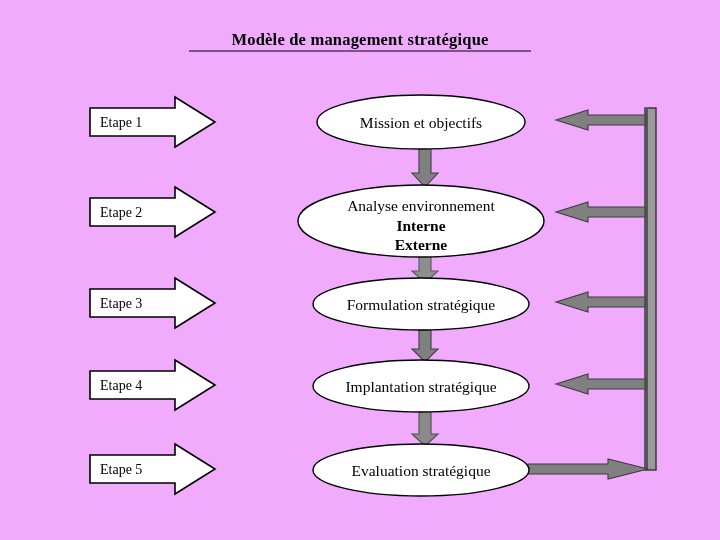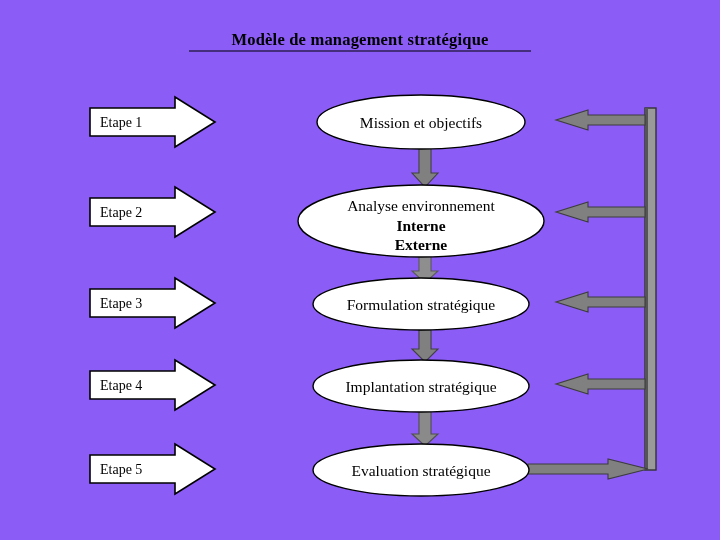--- a/index.html
+++ b/index.html
@@ -11,21 +11,21 @@
     width: 720px;
     height: 540px;
     font-family: "Liberation Serif", "DejaVu Serif", serif;
     color: #000000;
     overflow: hidden;
   }
   #canvas {
     position: relative;
     width: 720px;
     height: 540px;
-    background: #8b5cf6;
+    background: #f0abfc;
     text-align: right;
   }
   #diagram-svg {
     position: absolute;
     left: 0;
     top: 0;
     width: 720px;
     height: 540px;
   }
   .title-text {

